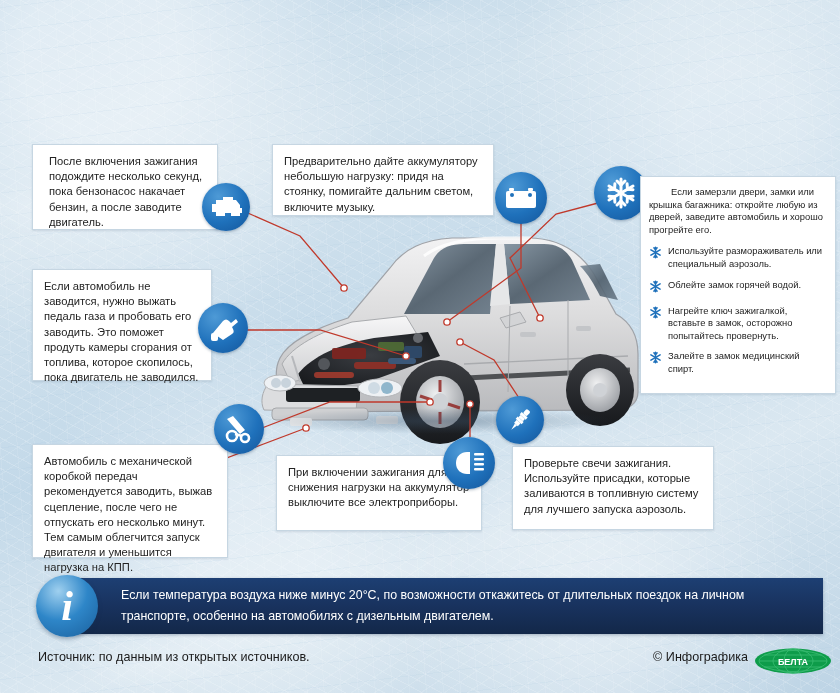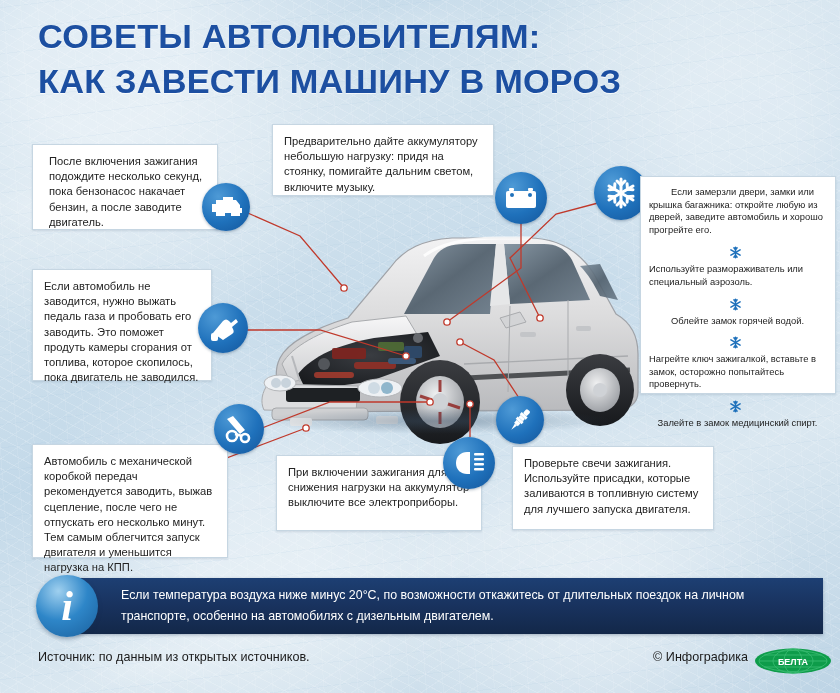--- a/index.html
+++ b/index.html
@@ -89,21 +89,21 @@
   
   #right-panel{
     position:absolute;left:640px;top:176px;width:196px;height:218px;
     background:#ffffff;border:1px solid #c6d6e2;
     box-shadow:0 1px 2px rgba(40,70,100,.14);
     box-sizing:border-box;padding:9px 9px 6px 8px;
   }
   #right-panel .intro{
     font-size:9.4px;line-height:12.6px;color:#232323;margin:0 0 9px 0;text-indent:22px;
   }
-  .bullet-row{display:flex;align-items:center;margin-bottom:8px;flex-direction:column;}
+  .bullet-row{display:flex;align-items:flex-start;margin-bottom:8px;}
   .bullet-flake{flex:0 0 15px;margin-right:4px;margin-top:0px;}
   .bullet-text{font-size:9.4px;line-height:12.6px;color:#232323;}
 
   
   #note-bar{
     position:absolute;left:75px;top:578px;width:748px;height:56px;
     background:linear-gradient(180deg,#1d3f73 0%,#18315c 55%,#132849 100%);
     box-shadow:0 1px 3px rgba(20,40,70,.3);
     color:#ffffff;font-size:12.4px;line-height:21px;
     box-sizing:border-box;padding:7px 16px 0 46px;
@@ -131,24 +131,20 @@
   }
 </style>
 </head>
 <body>
 
 <div id="poster">
 
   <div id="frost"></div>
   <div id="frost2"></div>
 
-  <div id="header">
-    <div class="title-line" id="title1">СОВЕТЫ АВТОЛЮБИТЕЛЯМ:</div>
-    <div class="title-line" id="title2">КАК ЗАВЕСТИ МАШИНУ В МОРОЗ</div>
-  </div>
 
   <div id="car-wrap">
     <div class="car-shadow"></div>
     <svg width="420" height="270" viewBox="0 0 420 270">
       <defs>
         <linearGradient id="bodyG" x1="0" y1="0" x2="0" y2="1">
           <stop offset="0" stop-color="#f2f2f3"></stop>
           <stop offset="0.45" stop-color="#dcdcdd"></stop>
           <stop offset="1" stop-color="#b9babd"></stop>
         </linearGradient>
@@ -281,21 +277,21 @@
 
   <div class="card" style="left:32px;top:144px;width:186px;height:86px;padding-left:16px;">
     <p>После включения зажигания подождите несколько секунд, пока бензонасос накачает бензин, а после заводите двигатель.</p>
   </div>
   <div class="icon-badge" style="left:202px;top:183px;width:48px;height:48px;">
     <svg width="32" height="26" viewBox="0 0 32 26">
       <path d="M2 10 h4 V6 h7 V3 h10 v3 h3 l4 5 v3 h2 v5 h-2 v3 h-9 v-3 h-6 v3 H6 v-4 H2 z" fill="#ffffff"></path>
     </svg>
   </div>
 
-  <div class="card" style="left:272px;top:124px;width:222px;height:72px;">
+  <div class="card" style="left:272px;top:144px;width:222px;height:72px;">
     <p>Предварительно дайте аккумулятору небольшую нагрузку: придя на стоянку, помигайте дальним светом, включите музыку.</p>
   </div>
   <div class="icon-badge" style="left:495px;top:172px;width:52px;height:52px;">
     <svg width="34" height="26" viewBox="0 0 34 26">
       <rect x="5" y="3" width="5" height="3" rx="1" fill="#ffffff"></rect>
       <rect x="24" y="3" width="5" height="3" rx="1" fill="#ffffff"></rect>
       <rect x="2" y="6" width="30" height="17" rx="2" fill="#ffffff"></rect>
       <circle cx="8" cy="10" r="2" fill="#1f71bb"></circle>
       <circle cx="26" cy="10" r="2" fill="#1f71bb"></circle>
     </svg>
@@ -426,21 +422,21 @@
       <g fill="#ffffff">
         <rect x="22" y="3" width="10" height="2.6" rx="1"></rect>
         <rect x="22" y="8" width="10" height="2.6" rx="1"></rect>
         <rect x="22" y="13" width="10" height="2.6" rx="1"></rect>
         <rect x="22" y="18" width="10" height="2.6" rx="1"></rect>
       </g>
     </svg>
   </div>
 
   <div class="card" style="left:512px;top:446px;width:202px;height:84px;">
-    <p>Проверьте свечи зажигания. Используйте присадки, которые заливаются в топливную систему для лучшего запуска двигателя.</p>
+    <p>Проверьте свечи зажигания. Используйте присадки, которые заливаются в топливную систему для лучшего запуска аэрозоль.</p>
   </div>
   <div class="icon-badge" style="left:496px;top:396px;width:48px;height:48px;">
     <svg width="30" height="30" viewBox="0 0 30 30">
       <g transform="rotate(42 15 15)" fill="#ffffff">
         <rect x="12.5" y="2" width="5" height="6" rx="1.5"></rect>
         <rect x="11" y="8" width="8" height="3"></rect>
         <rect x="12" y="11" width="6" height="3"></rect>
         <rect x="11" y="14" width="8" height="3"></rect>
         <rect x="12.5" y="17" width="5" height="4"></rect>
         <path d="M13.6 21 h2.8 l-1.4 7 z"></path>

